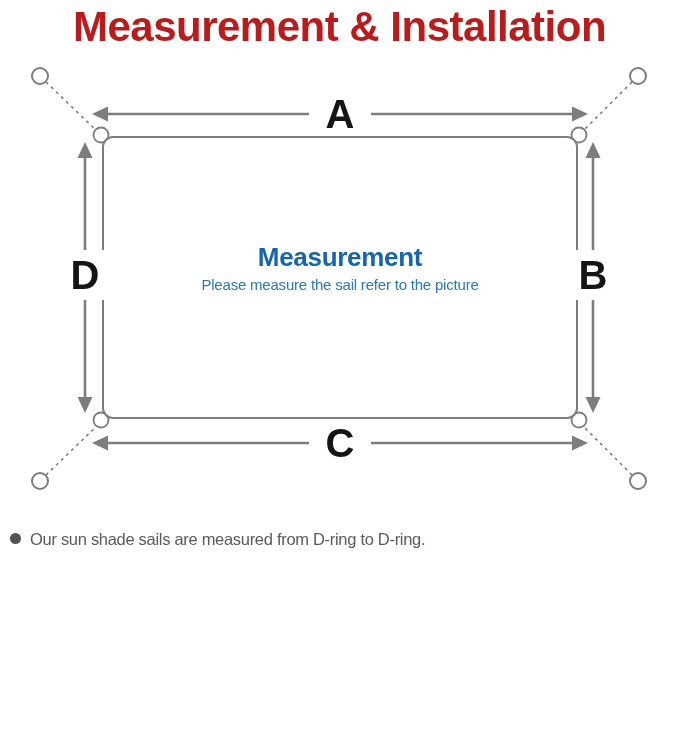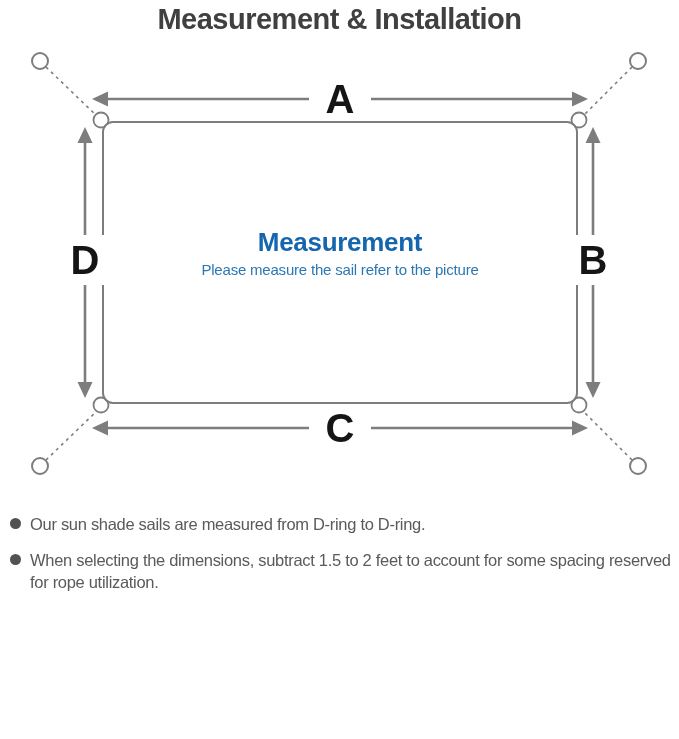--- a/index.html
+++ b/index.html
@@ -4,24 +4,24 @@
 <style>
   html,body{margin:0;padding:0;background:#ffffff;}
   body{
     width:679px;height:739px;overflow:hidden;
     font-family:"Liberation Sans", sans-serif;
     -webkit-font-smoothing:antialiased;
   }
   .page-title{
     margin:3px 0 0 0;
     text-align:center;
-    font-size:29px;
+    font-size:42px;
     font-weight:700;
     letter-spacing:-0.5px;
-    color:#404040;
+    color:#b91c1c;
   }
   .diagram-wrap{width:679px;height:460px;margin-top:1px;}
   svg{display:block;}
   .dim-label{
     font-family:"Liberation Sans", sans-serif;
     font-weight:700;font-size:40px;fill:#151515;
   }
   .center-heading{
     font-family:"Liberation Sans", sans-serif;
     font-weight:700;font-size:26px;fill:#1566ae;letter-spacing:-0.3px;
@@ -36,20 +36,21 @@
     padding:0 4px 0 10px;
   }
   .notes li{
     display:flex;
     gap:9px;
     margin-bottom:14px;
     color:#5a5a5a;
     font-size:16.5px;
     line-height:22px;
     letter-spacing:-0.3px;
+    text-align:right;
   }
   .bullet-dot{
     flex:none;
     width:11px;height:11px;
     margin-top:5px;
     border-radius:50%;
     background:#525252;
   }
   .line{stroke:#7d7d7d;stroke-width:2.6;fill:none;}
   .edge{stroke:#7d7d7d;stroke-width:2;fill:#ffffff;}
@@ -119,17 +120,13 @@
   <text class="center-heading" x="340" y="214" text-anchor="middle">Measurement</text>
   <text class="center-sub" x="340" y="238" text-anchor="middle">Please measure the sail refer to the picture</text>
 </svg>
 </div>
 
 <ul class="notes">
   <li>
     <span class="bullet-dot"></span>
     <span>Our sun shade sails are measured from D-ring to D-ring.</span>
   </li>
-  <li>
-    <span class="bullet-dot"></span>
-    <span>When selecting the dimensions, subtract 1.5 to 2 feet to account for some spacing reserved for rope utilization.</span>
-  </li>
 </ul>
 
 </body></html>

